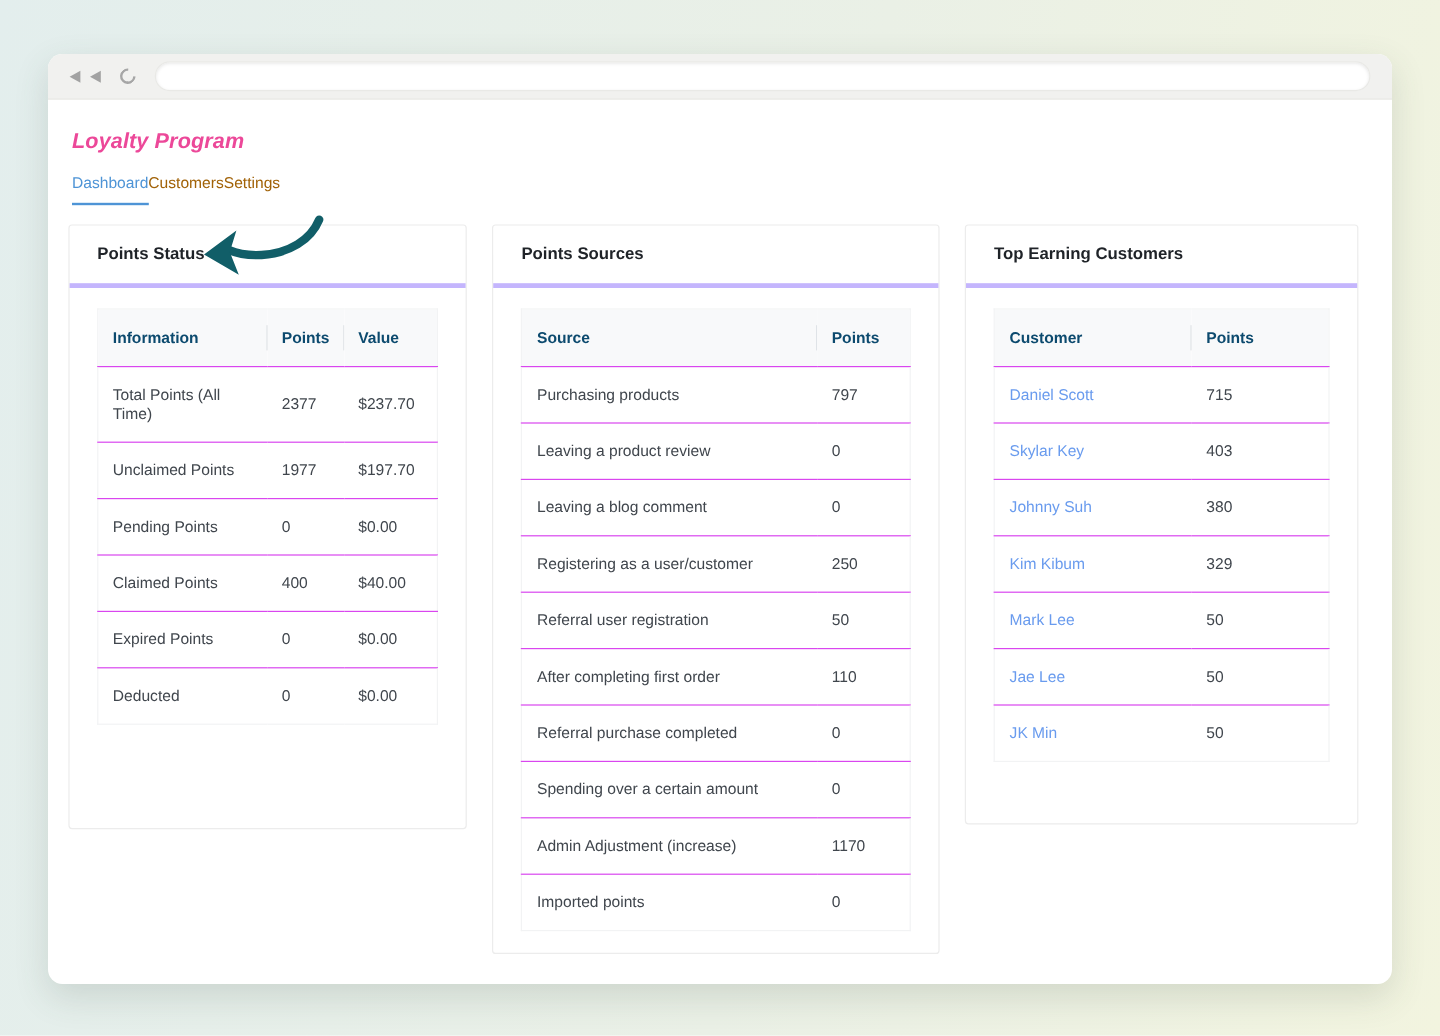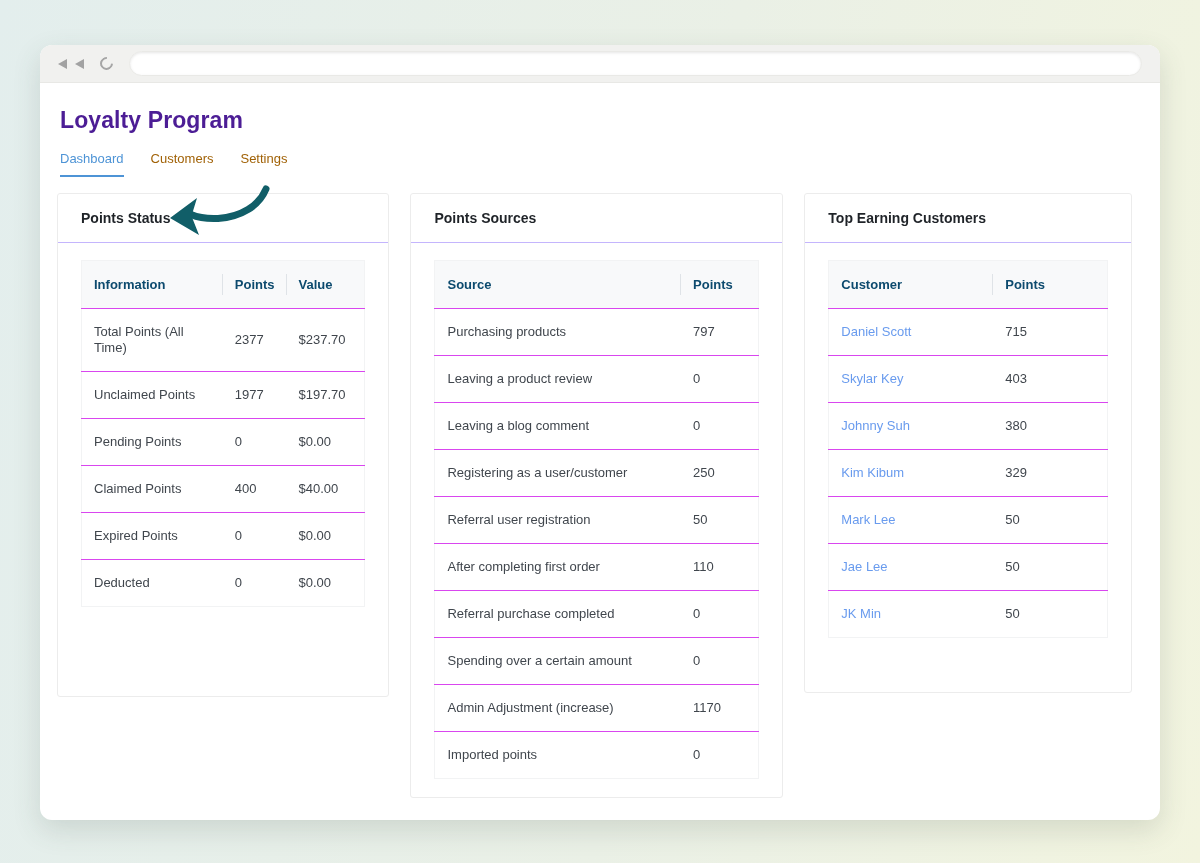--- a/index.html
+++ b/index.html
@@ -40,33 +40,33 @@
     margin-left:8px; cursor:pointer;
   }
   .urlbar {
     flex:1; height:25px; margin-left:16px;
     background:#ffffff; border:1px solid #e9e9e6; border-radius:13px;
     box-shadow:inset 0 1px 3px rgba(0,0,0,0.10);
   }
   
   .content { padding:12px 28px 0 17px; }
   .page-title {
-    font-size:23px; font-weight:bold; color:#4c1d95;
-    margin:12px 0 0 3px; letter-spacing:0.1px;
-  }
-  .tabs { display:flex; gap:27px; margin:17px 0 0 3px; font-size:13px; }
+    font-size:18px; font-weight:bold; color:#ec4899;
+    margin:12px 0 0 3px; letter-spacing:0.1px;font-style:italic;
+  }
+  .tabs { display:flex; margin:17px 0 0 3px; font-size:13px; }
   .tab { padding-bottom:9px; color:#a16207; cursor:pointer; border-bottom:2.5px solid transparent; }
   .tab.active { color:var(--tab-active,#4e94d6); border-bottom-color:var(--tab-active,#4e94d6); }
   
   .panels { display:flex; gap:21px; margin-top:16px; align-items:flex-start; }
   .panel { background:#fff; border:1px solid #ececec; border-radius:3px; }
   .panel-status   { width:346px; min-height:504px; }
   .panel-sources  { width:388px; }
   .panel-top      { width:341px; min-height:500px; }
-  .panel-header { padding:15px 23px; border-bottom:1px solid #c4b5fd; position:relative; }
+  .panel-header { padding:15px 23px; border-bottom:4px solid #c4b5fd; position:relative; }
   .panel-title { font-size:14px; font-weight:bold; color:#1f2328; }
   .panel-body { padding:17px 23px 18px; }
   
   table { width:100%; border-collapse:collapse; font-size:13px; border:1px solid #f2f3f4; }
   thead th {
     background:#f8f9fa; text-align:left; font-weight:bold; color:#0c4a6e;
     padding:15px 12px; line-height:17px; position:relative;
   }
   thead th:not(:last-child)::after {
     content:""; position:absolute; right:0; top:13px; bottom:13px;

